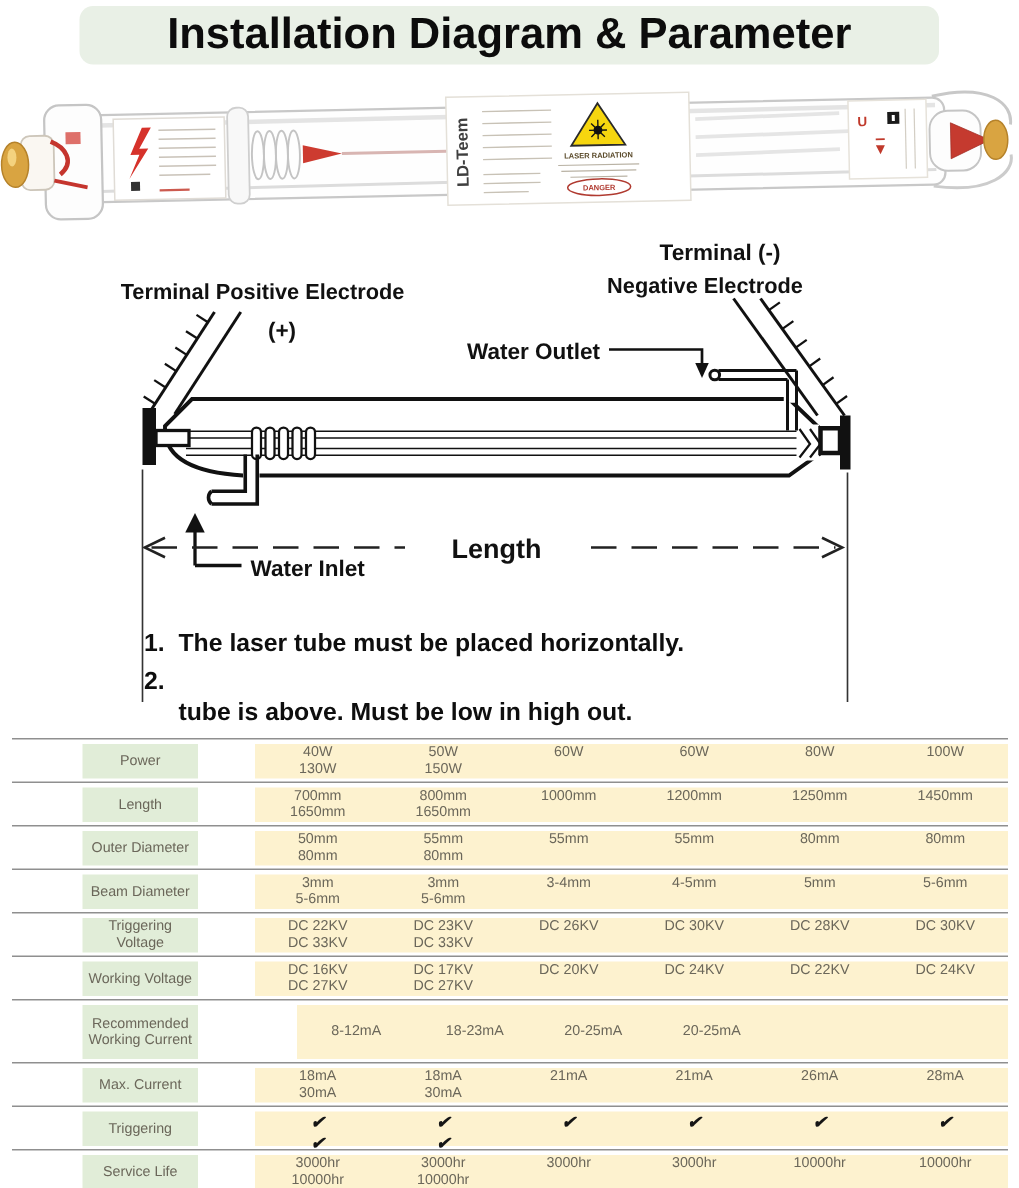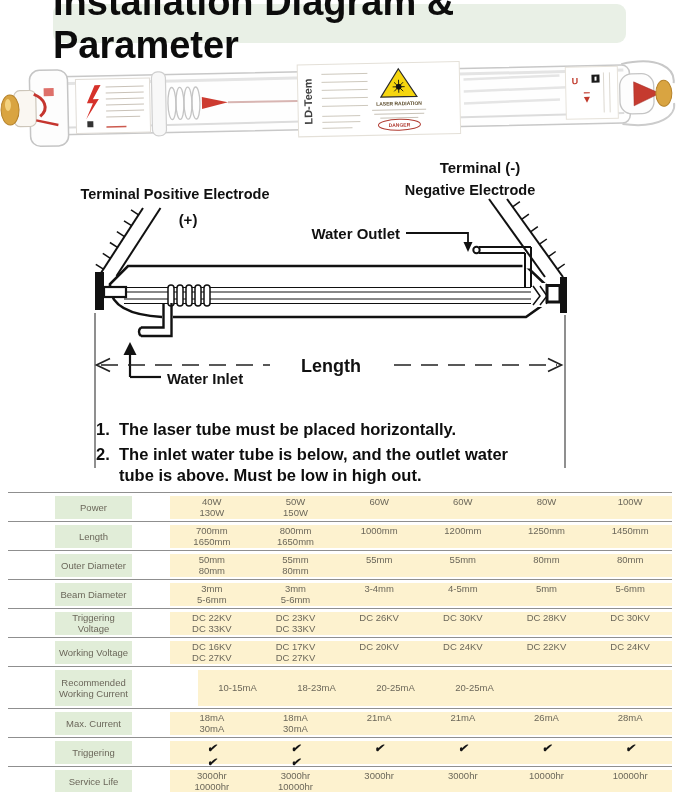--- a/index.html
+++ b/index.html
@@ -4,21 +4,21 @@
 <style>
   :root{
     --title-bg:#e9f0e6; --caution-bg:#dcead4; --label-bg:#e1edd8;
     --cell-bg:#fdf2cf; --table-line:#8f8f8f; --table-text:#6b675a;
   }
   html,body{margin:0;padding:0;background:#fff;}
   body{width:679px;height:792px;font-family:"Liberation Sans",sans-serif;}
   .page{position:relative;width:679px;height:792px;background:#fff;overflow:hidden;}
   .title{position:absolute;left:53px;top:4px;width:573px;height:39px;background:var(--title-bg,#e9f0e6);
     border-radius:9px;display:flex;align-items:center;justify-content:center;
-    font-weight:bold;font-size:38px;color:#0c0c0c;}
+    font-weight:bold;font-size:29px;color:#0c0c0c;}
   .photo{position:absolute;left:0;top:58px;width:679px;height:94px;}
   .diagram{position:absolute;left:0;top:150px;width:679px;height:342px;}
   .diagram text{font-family:"Liberation Sans",sans-serif;font-weight:bold;fill:#111;}
   .caution-badge{position:absolute;left:30px;top:426px;width:64px;height:62px;border-radius:50%;
     background:var(--caution-bg,#dcead4);display:flex;align-items:center;justify-content:center;
     font-weight:bold;font-size:15px;color:#111;}
   .caution-list{position:absolute;left:96px;top:419px;width:460px;color:#0e0e0e;
     font-weight:bold;font-size:16.5px;line-height:21px;}
   .caution-item{display:flex;margin-bottom:4px;}
   .caution-item .num{flex:0 0 23px;}
@@ -240,21 +240,21 @@
   </svg>
 
   <div class="caution-list">
     <div class="caution-item">
       <span class="num">1.</span>
       <span>The laser tube must be placed horizontally.</span>
     </div>
     <div class="caution-item">
       <span class="num">2.</span>
       <span>
-        <span>The inlet water tube is below, and the outlet water</span><br>
+        <br>
         <span>tube is above. Must be low in high out.</span>
       </span>
     </div>
   </div>
 
   <div class="table">
       <div class="t-rowwrap">
         <div class="t-row">
           <div class="t-label">Power</div>
           <div class="t-vals">
@@ -341,21 +341,21 @@
             <div class="t-cell">DC 24KV</div>
             <div class="t-cell">DC 27KV</div>
             <div class="t-cell">DC 27KV</div>
           </div>
         </div>
       </div>
       <div class="t-rowwrap">
         <div class="t-row tall">
           <div class="t-label">Recommended Working Current</div>
           <div class="t-vals">
-            <div class="t-cell">10-15mA</div>
+            <div class="t-cell">8-12mA</div>
             <div class="t-cell">18-23mA</div>
             <div class="t-cell">20-25mA</div>
             <div class="t-cell">20-25mA</div>
           </div>
         </div>
       </div>
       <div class="t-rowwrap">
         <div class="t-row">
           <div class="t-label">Max. Current</div>
           <div class="t-vals">

